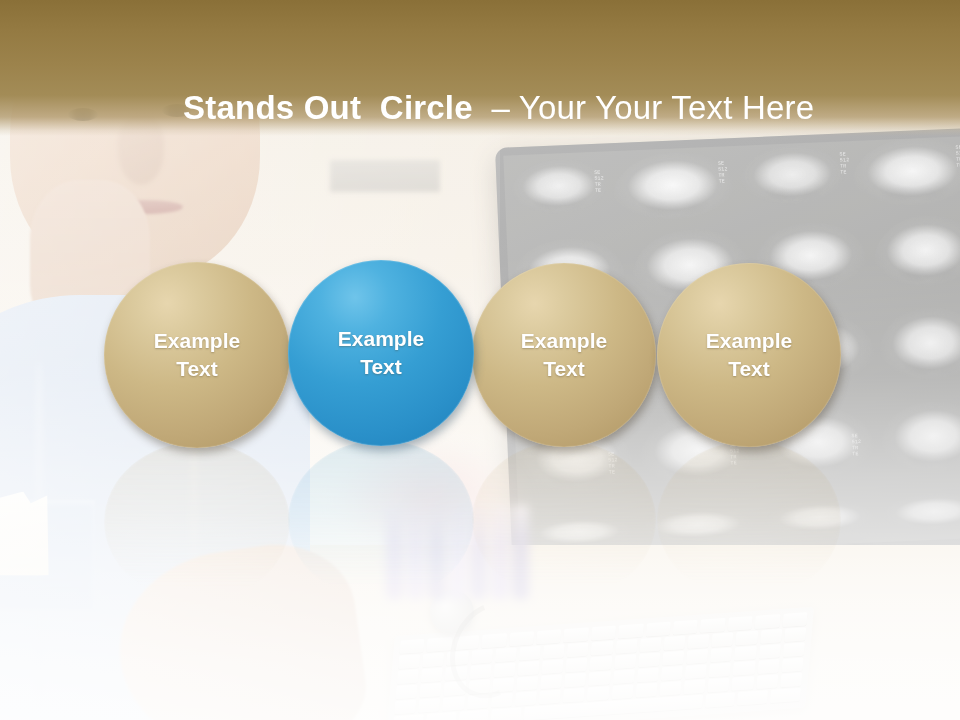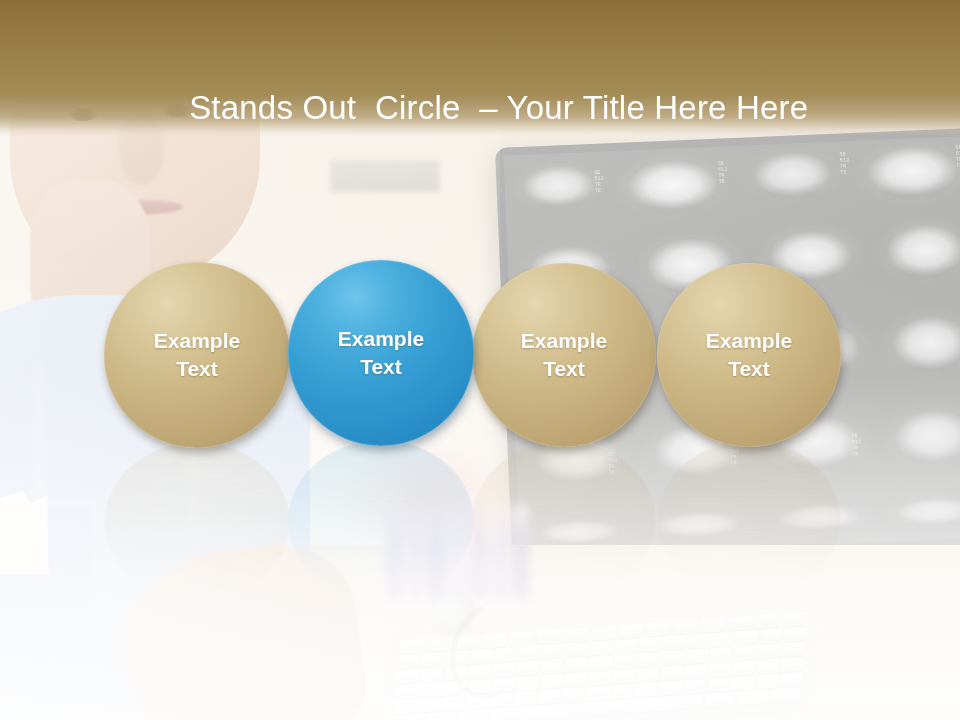--- a/index.html
+++ b/index.html
@@ -245,21 +245,21 @@
   .title{
     position:absolute;left:0;top:0;width:960px;
     padding-top:48px;
     text-align:center;
     color:#ffffff;
     font-size:33px;
     line-height:40px;
     letter-spacing:.2px;
     white-space:pre;
   }
-  .title .strong{font-weight:400;}
+  .title .strong{font-weight:700;}
   .title .light{font-weight:400;}
 
   
   .circles{position:absolute;left:0;top:0;width:804px;height:720px;}
   .bubble{
     position:absolute;
     border-radius:50%;
     display:flex;align-items:center;justify-content:center;
     text-align:center;
     color:#ffffff;
@@ -502,21 +502,21 @@
       <div class="paper"></div>
       <div class="arm"></div>
     </div>
 
     <div class="wash-left"></div>
     <div class="wash"></div>
   </div>
 
   <div class="titlebar"></div>
   <div class="title">
-    <span class="strong">Stands Out  Circle </span><span class="light"> – Your Title Here Here</span>
+    <span class="strong">Stands Out  Circle </span><span class="light"> – Your Your Text Here</span>
   </div>
 
   <div class="circles" id="circles">
       <div class="reflect tan" style="left: 104px; top: 442px; width: 186px; height: 160px;"></div>
       <div class="bubble tan" style="left: 104px; top: 262px; width: 186px; height: 186px; z-index: 2;">
         <span class="lbl">Example<br>Text</span>
       </div>
       <div class="reflect blue" style="left: 288px; top: 440px; width: 186px; height: 160px;"></div>
       <div class="bubble blue" style="left: 288px; top: 260px; width: 186px; height: 186px; z-index: 5;">
         <span class="lbl">Example<br>Text</span>

